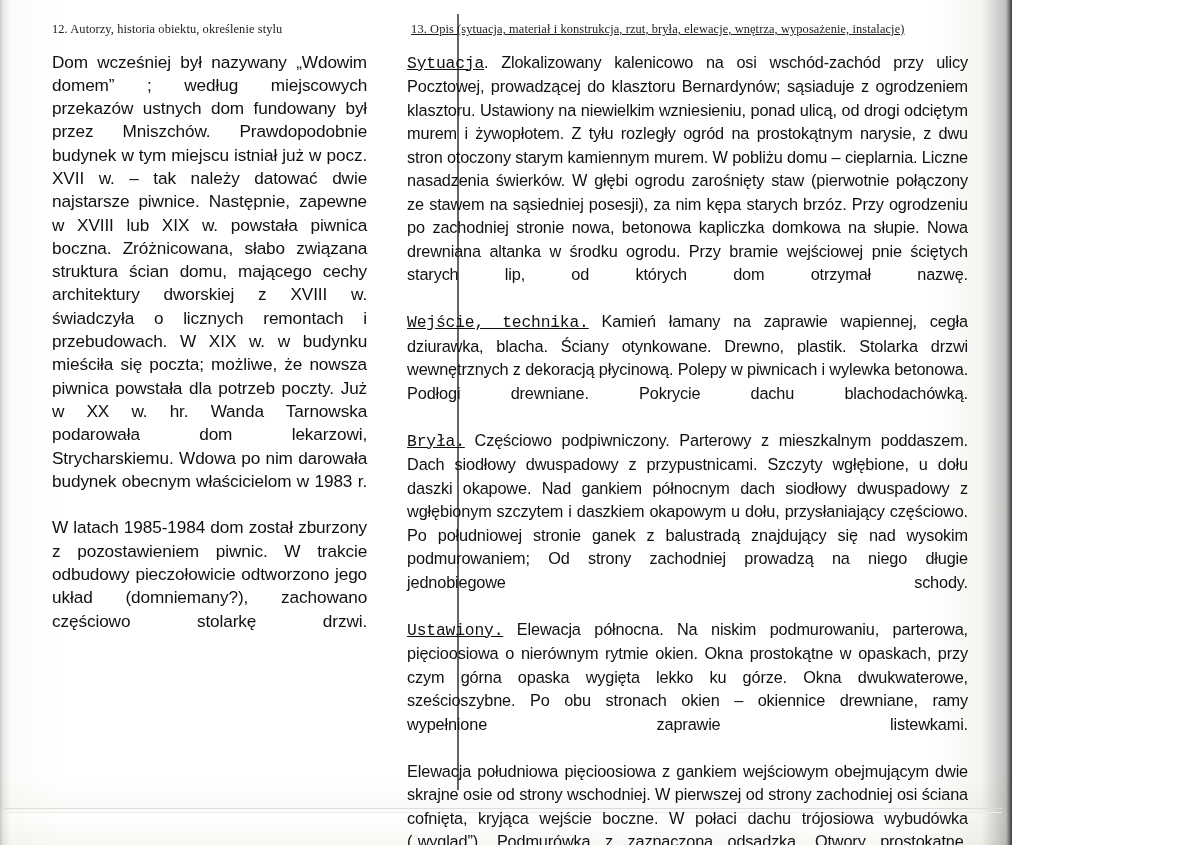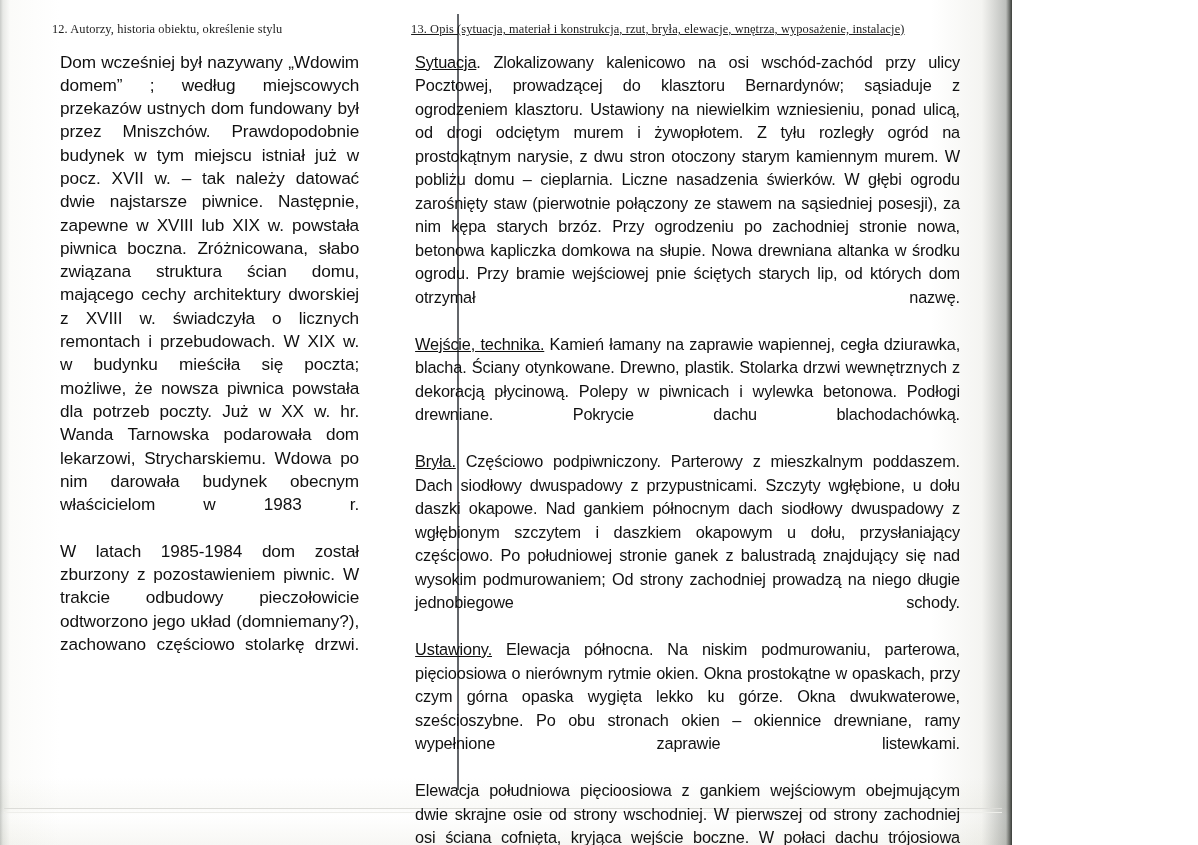--- a/index.html
+++ b/index.html
@@ -108,21 +108,21 @@
   .col-right .field-caption {
     margin-left: 4px;
     text-decoration: underline;
   }
 
   
   .body-text {
     color: #101010;
     text-align: justify;
     text-justify: inter-word;
-    margin: 8px;
+    margin: 0;
   }
 
   .col-left .body-text {
     font-size: 17.2px;
     line-height: 23.3px;
     letter-spacing: -0.1px;
   }
 
   .col-right .body-text {
     font-size: 16.3px;
@@ -149,20 +149,21 @@
   .para.no-justify::after { content: none; }
 
   .lead {
     text-decoration: underline;
     text-underline-offset: 1px;
   }
 
   
   .run-in {
     white-space: nowrap;
+    font-family: Liberation Mono, monospace;
   }
 </style>
 </head>
 <body>
 
 <div class="scan-page">
 
   <div class="paper"></div>
   <div class="scan-seam"></div>
   <div class="scan-seam second"></div>

